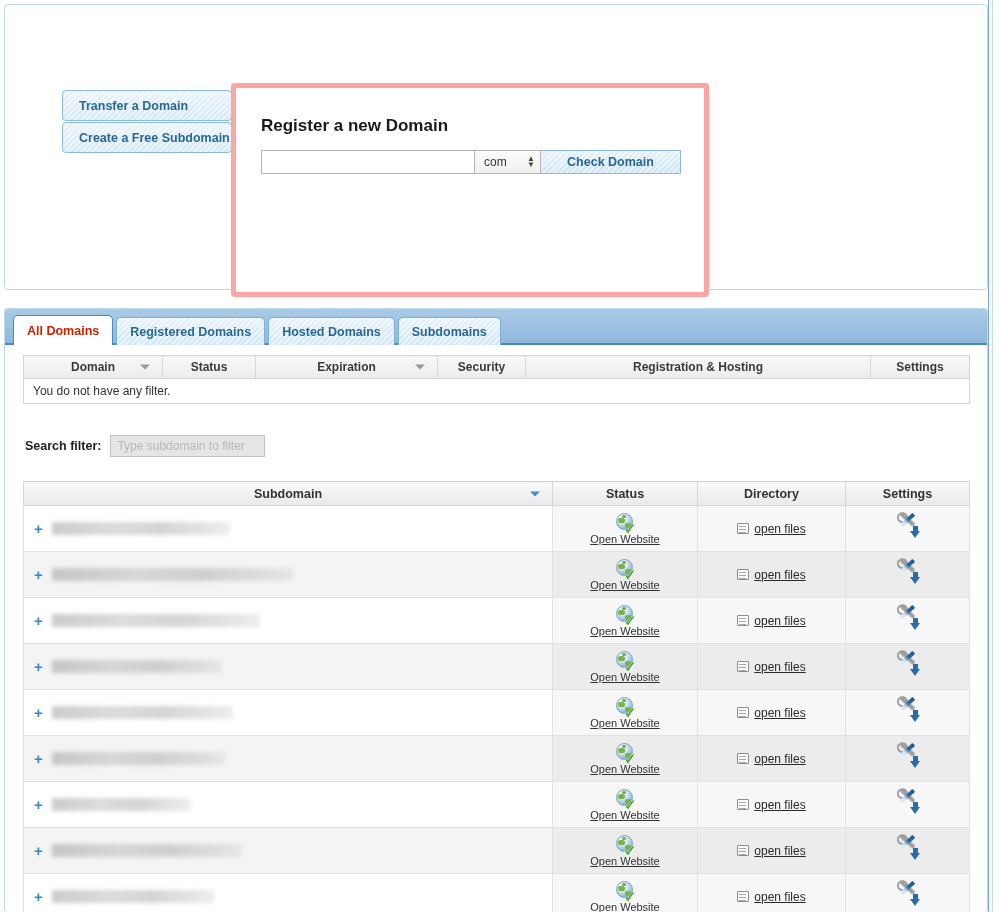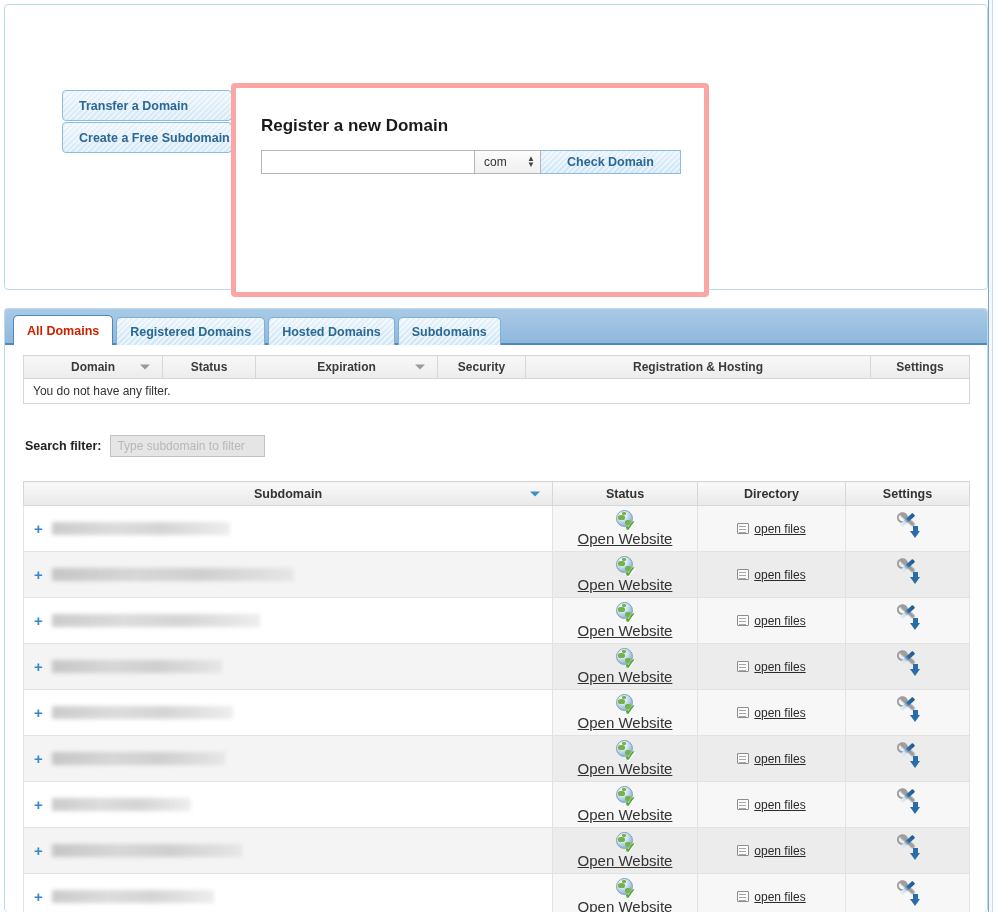--- a/index.html
+++ b/index.html
@@ -332,21 +332,21 @@
     right: -2px; bottom: -2px;
     color: #4fae2a;
     font-size: 15px;
     font-weight: bold;
     line-height: 10px;
     text-shadow: 0 0 1px #ffffff, 1px 1px 0 #ffffff;
   }
   .link {
     color: #333333;
     text-decoration: underline;
-    font-size: 15px;
+    font-size: 11px;
     cursor: pointer;
   }
   td.c-dir { text-align: center; }
   .dir-cell {
     display: flex; align-items: center;
     justify-content: center; gap: 5px;
   }
   .folder-icon {
     position: relative;
     width: 12px; height: 11px;

